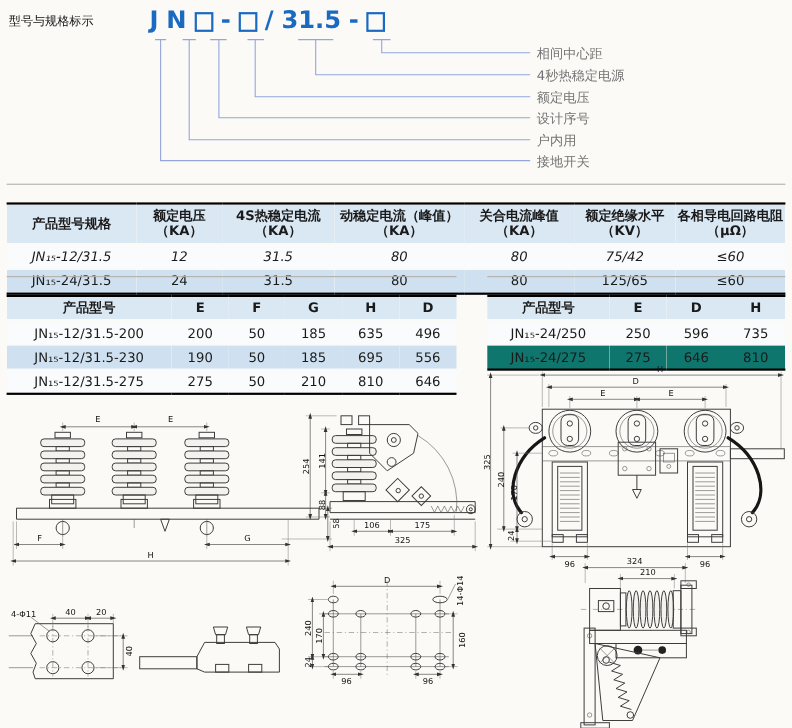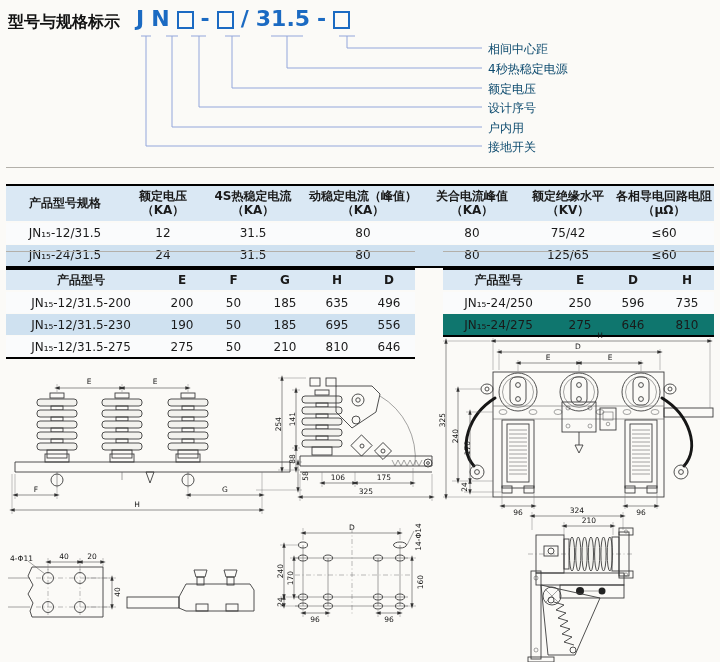--- a/index.html
+++ b/index.html
@@ -1,38 +1,38 @@
 <!DOCTYPE html>
 <html><head>
 <meta charset="utf-8">
 <style>
   html,body{margin:0;padding:0;}
   body{width:720px;height:662px;overflow:hidden;background:#f7f6f2;
        font-family:"DejaVu Sans","Liberation Sans",sans-serif;color:#1a1a1a;}
   .page{position:relative;width:720px;height:662px;background:#fbfaf7;}
 
   
-  .sec-title{position:absolute;left:8px;top:12px;font-size:16px;font-weight:700;color:#111;}
+  .sec-title{position:absolute;left:8px;top:12px;font-size:11px;font-weight:400;color:#111;}
   .model-code{position:absolute;left:136px;top:6px;display:flex;align-items:flex-start;gap:7px;
               font-size:22px;font-weight:700;color:#1b6ac2;line-height:1.2;}
   .mbox{width:13px;height:14px;border:2px solid #1b6ac2;display:inline-block;margin-top:5px;background:transparent;}
   .callout-svg{position:absolute;left:0;top:0;width:720px;height:165px;}
-  .callout-label{position:absolute;left:488px;font-size:12px;color:#0c4a6e;white-space:nowrap;}
+  .callout-label{position:absolute;left:488px;font-size:12px;color:#737373;white-space:nowrap;}
 
   
   .twrap{position:absolute;border-top:1px solid #b3b0aa;padding-top:16px;}
   table{border-collapse:collapse;table-layout:fixed;width:100%;
         border-top:2.5px solid #000;border-bottom:2.5px solid #000;font-size:12px;}
   th,td{text-align:center;overflow:hidden;white-space:nowrap;}
   thead tr{background:#dae8f4;}
   th{font-weight:700;padding:3px 1px;border-bottom:2px solid #fbfaf7;line-height:1.2;}
   td{padding:3.5px 1px;border-bottom:1px solid #fbfaf7;}
   .hl,.hu{display:block;}
   .main-wrap{top:167px;left:6px;width:708px;}
-  .main-wrap tbody tr:nth-child(1){background:#fafbfc;}
+  .main-wrap tbody tr:nth-child(1){background:#fafbfc;font-style:italic;}
   .main-wrap tbody tr:nth-child(2){background:#cfe1f0;margin-left:43px;}
   .sub-left{top:251px;left:6px;width:409px;}
   .sub-left tbody tr:nth-child(odd){background:#fafbfc;}
   .sub-left tbody tr:nth-child(even){background:#cfe1f0;}
   .sub-right{top:251px;left:443px;width:271px;}
   .sub-right tbody tr:nth-child(1){background:#fafbfc;}
   .sub-right tbody tr:nth-child(2){background:#0f766e;}
 
   
   .draw-svg{position:absolute;left:0;top:332px;width:720px;height:330px;}

